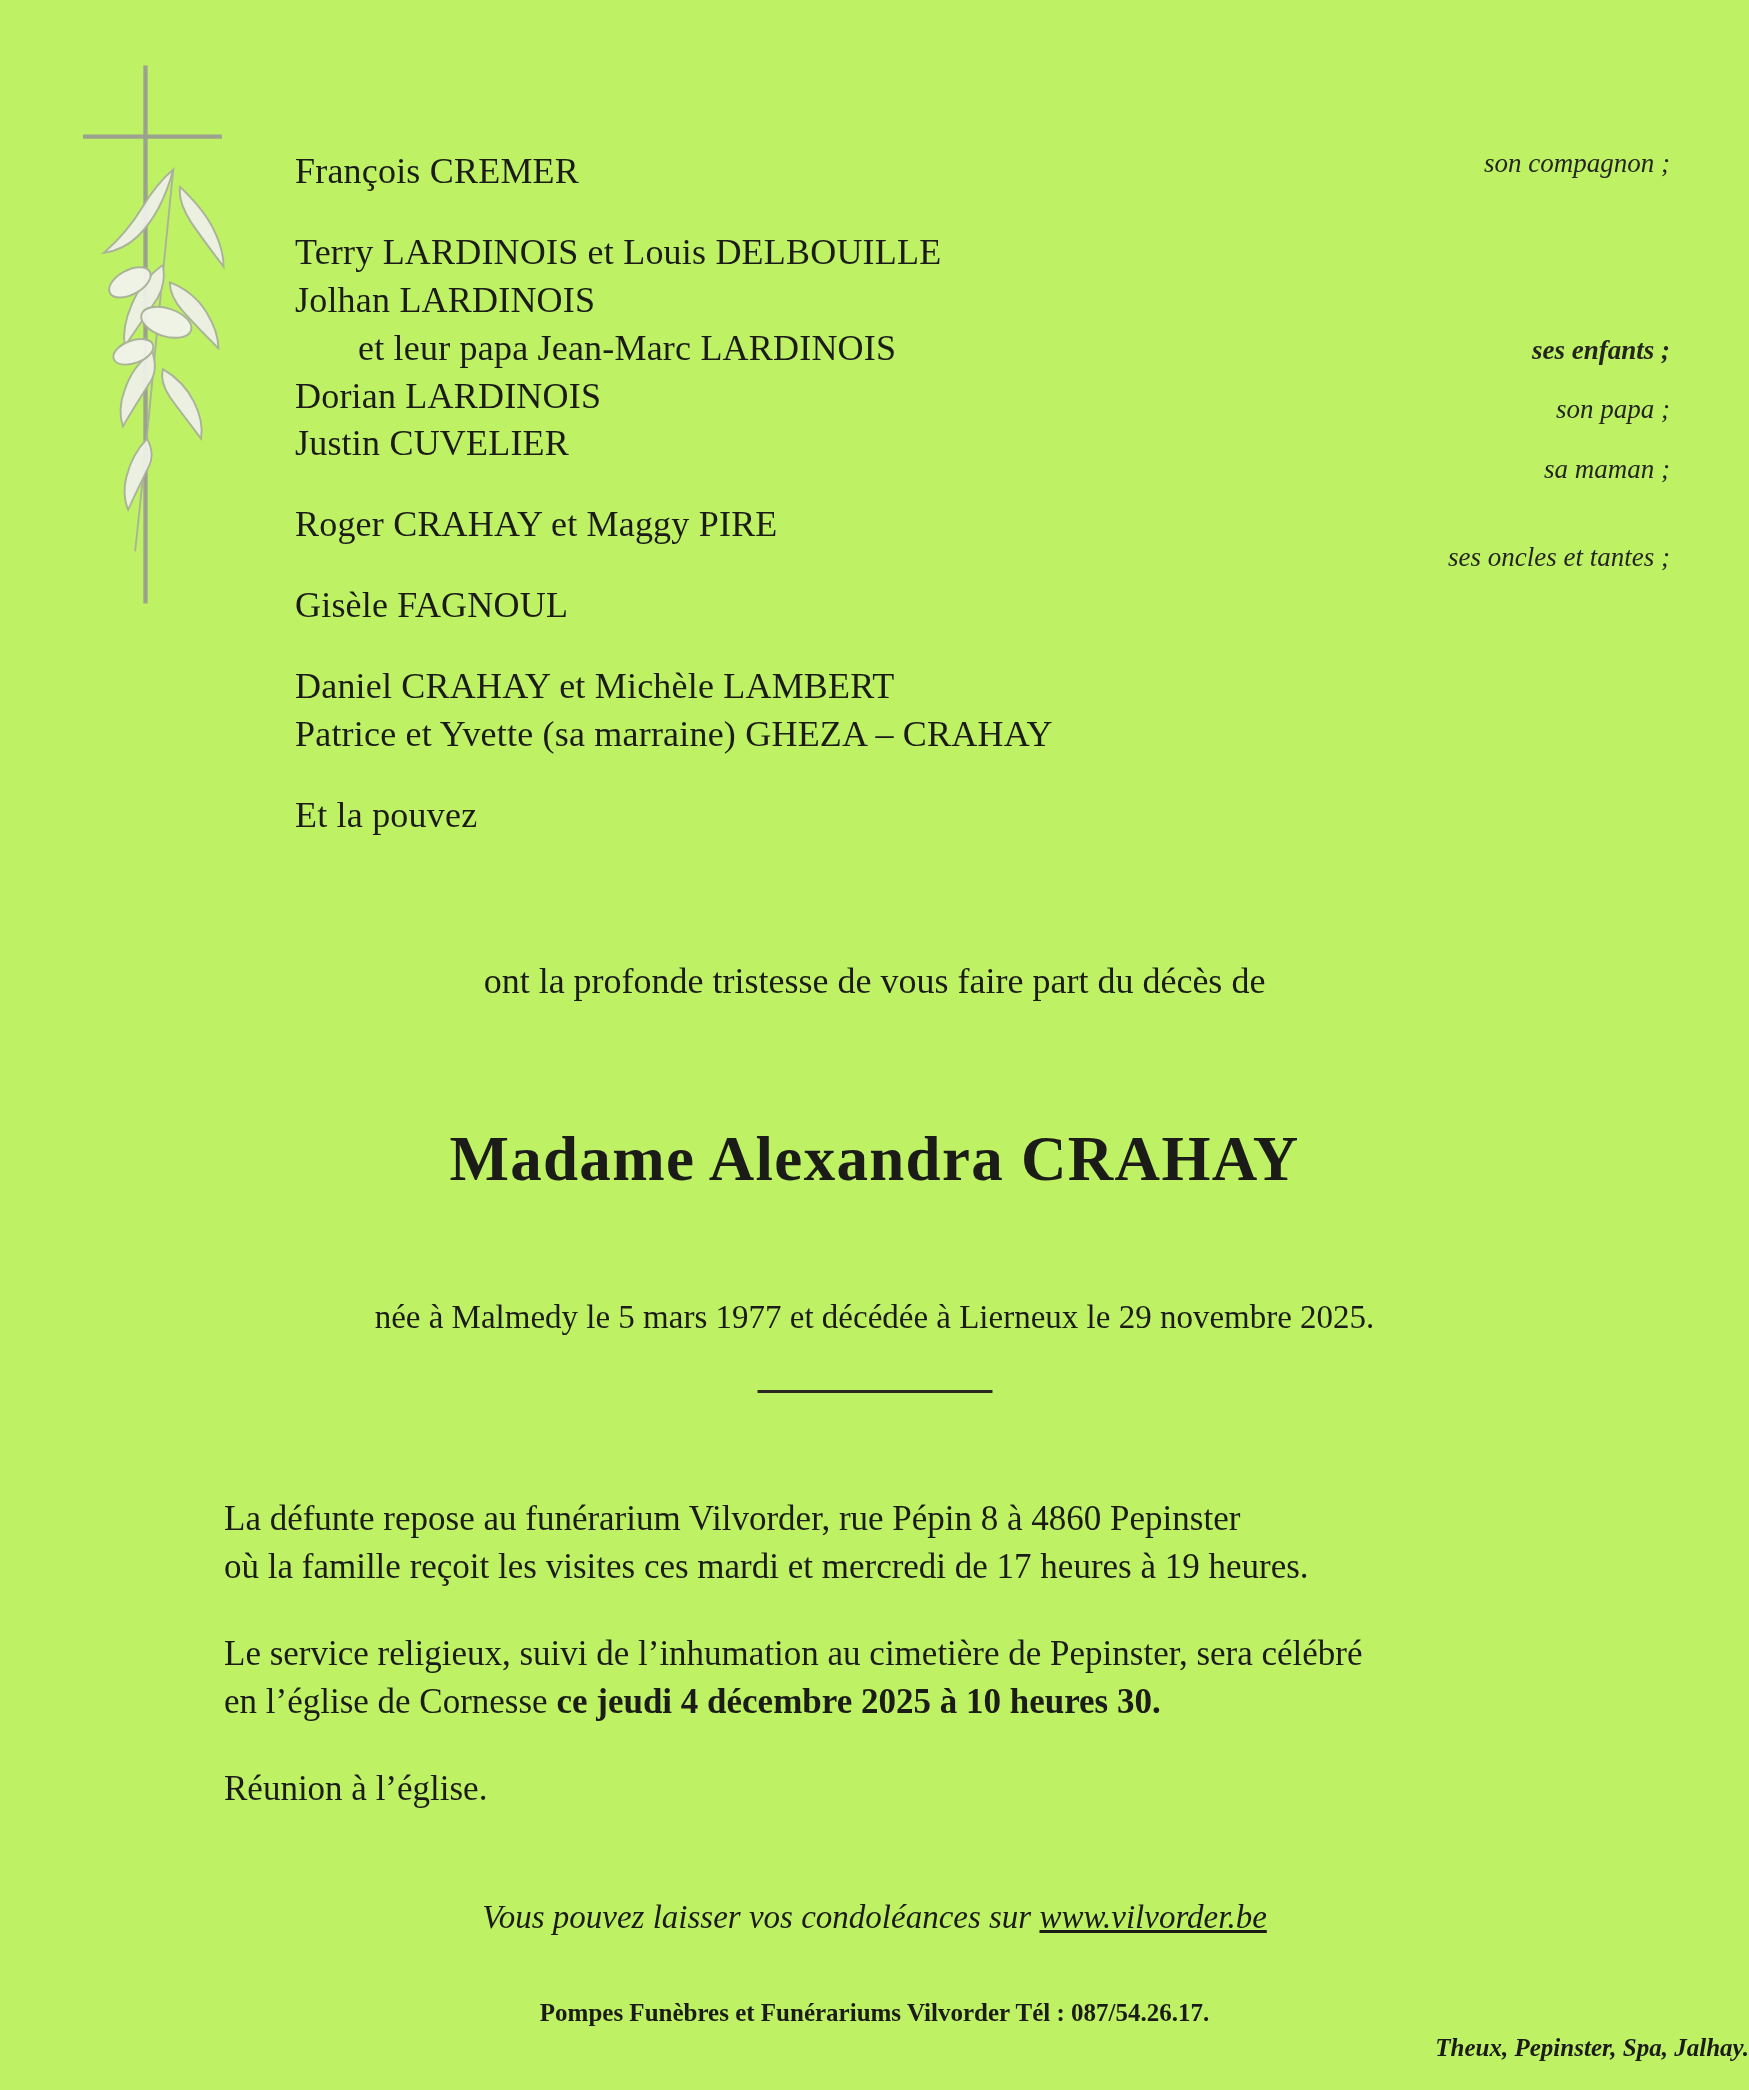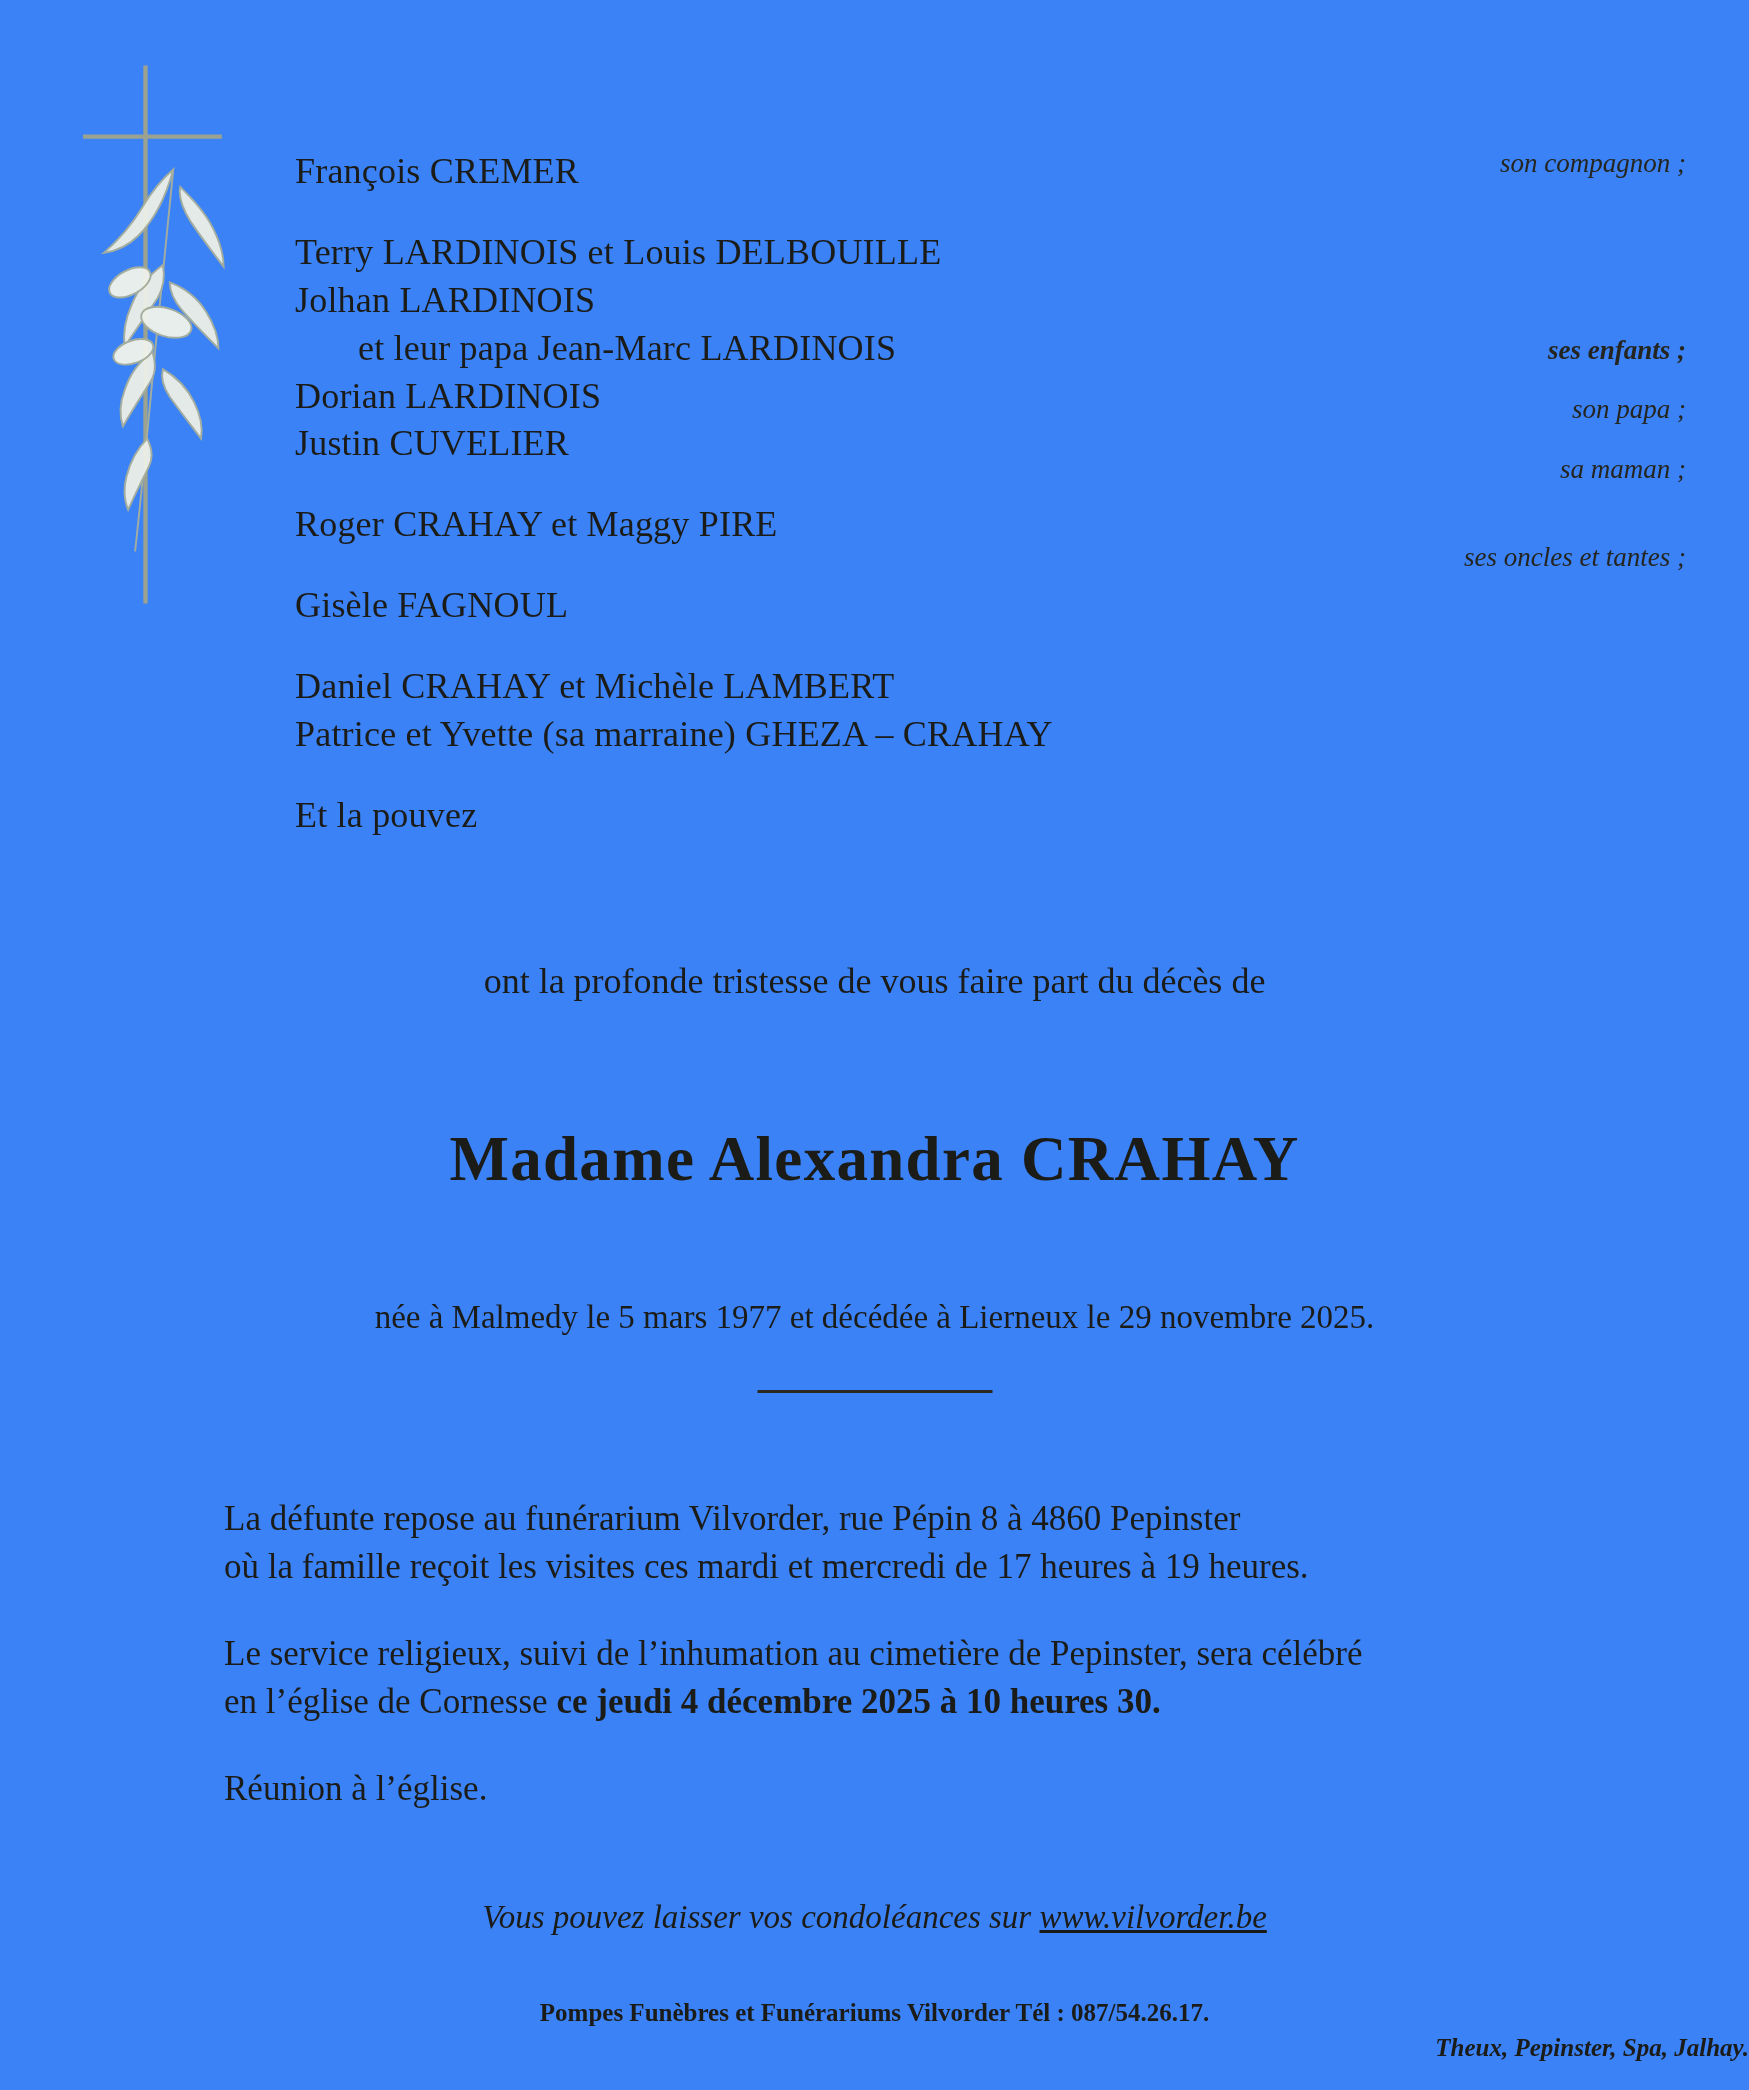--- a/index.html
+++ b/index.html
@@ -13,21 +13,21 @@
     position: relative;
     font-family: "Liberation Serif", serif;
     color: #1b1b18;
     overflow: hidden;
   }
 
   .page {
     position: relative;
     width: 1749px;
     height: 2091px;
-    background: #3b82f6;
+    background: #bef264;
   }
 
   
   .artwork {
     position: absolute;
     left: 83px;
     top: 65px;
     width: 217px;
     height: 565px;
     pointer-events: none;
@@ -66,21 +66,21 @@
   
   .relations {
     position: absolute;
     left: 1199px;
     top: 148px;
     width: 487px;
     text-align: right;
   }
   .relation {
     position: absolute;
-    right: 0;
+    right: 16px;
     font-style: italic;
     font-size: 27px;
     white-space: nowrap;
     color: #25251f;
   }
 
   .announce {
     position: absolute;
     left: 0;
     top: 960px;

